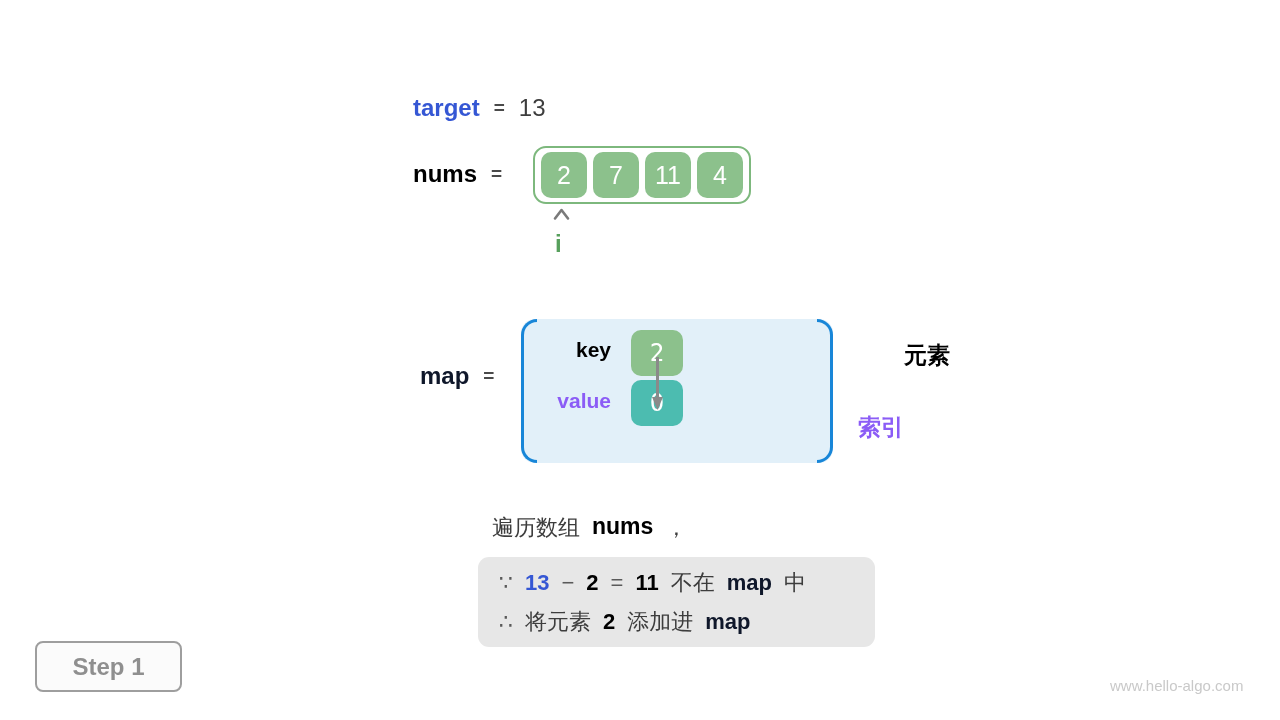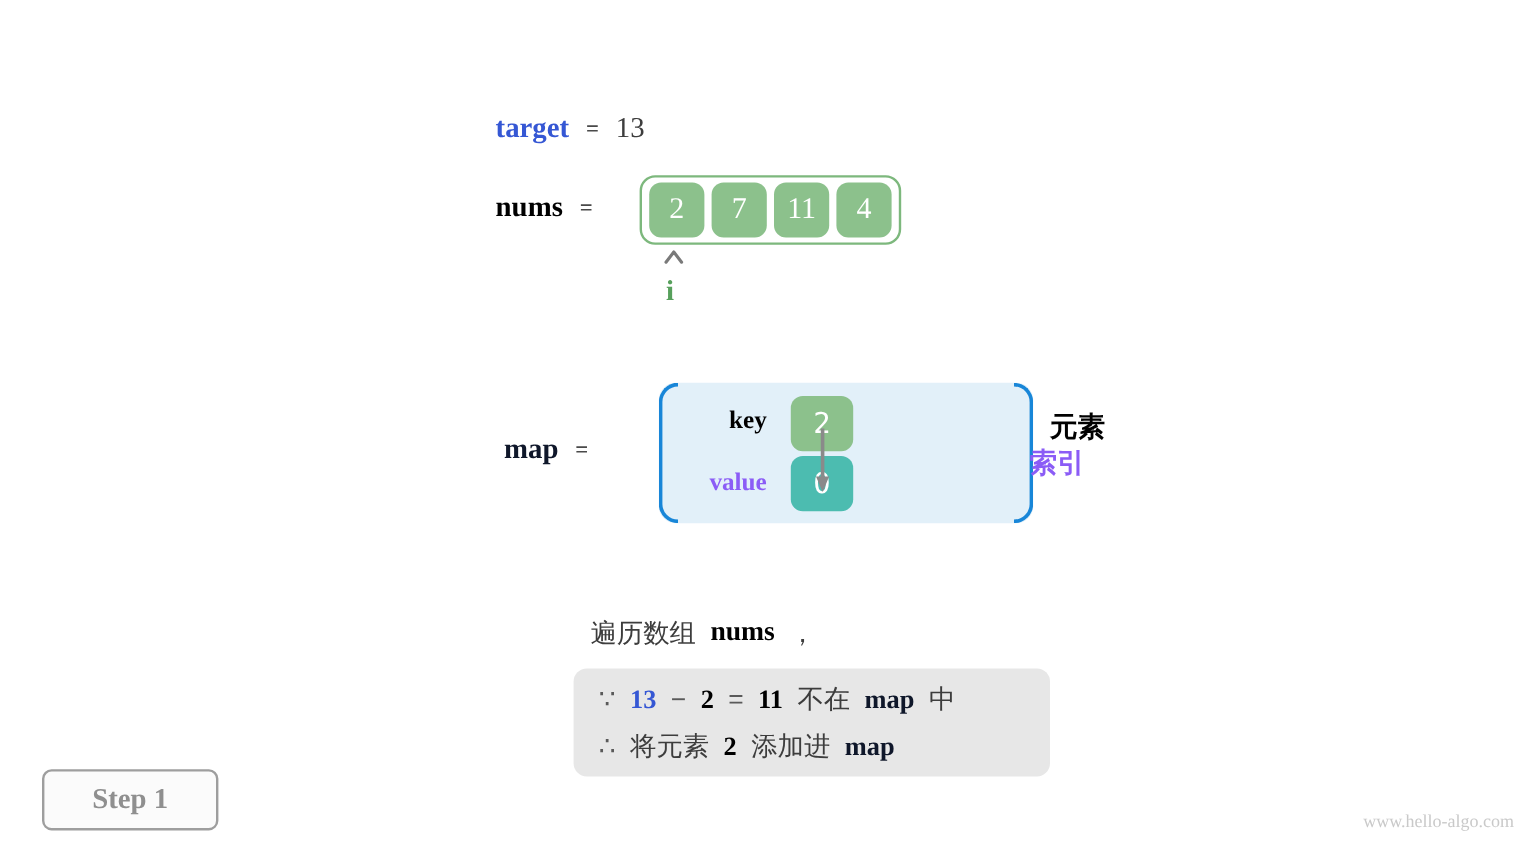--- a/index.html
+++ b/index.html
@@ -6,21 +6,21 @@
   html, body { background: #ffffff; }
   .canvas {
     position: relative;
     width: 1280px;
     height: 720px;
     background: #ffffff;
     overflow: hidden;
     font-family: "Liberation Sans", "DejaVu Sans", sans-serif;
     color: #3d3d3d;
   }
-  .mono { font-family: Liberation Serif, serif; }
+  .mono { font-family: Liberation Sans, sans-serif; }
   .bold { font-weight: 700; }
   .royal { color: #3557d4; }
   .bblue { color: #0f172a; }
   .green { color: #000000; }
   .teal  { color: #8b5cf6; }
   .gray  { color: #5a5a5a; }
 
   .abs { position: absolute; }
 
   
@@ -45,22 +45,22 @@
     border-radius: 10px;
     display: flex; align-items: center; justify-content: center;
     color: #ffffff; font-size: 25px;
   }
 
   
   .pointer-label { font-size: 24px; font-weight: 700; color: #57a05c; }
 
   
   .map-box {
-    position: absolute; left: 549px; top: 319px;
-    width: 312px; height: 117px;
+    position: absolute; left: 521px; top: 319px;
+    width: 312px; height: 144px;
     background: #e2f0f9;
     border-radius: 14px;
   }
   .bracket { position: absolute; top: 0; bottom: 0; width: 16px; border: 3px solid #1886d8; }
   .bracket-left  { left: 0;  border-right: none; border-radius: 16px 0 0 16px; }
   .bracket-right { right: 0; border-left: none;  border-radius: 0 16px 16px 0; }
   .kv-label { position: absolute; left: 18px; width: 72px; text-align: right; font-size: 21px; font-weight: 700; }
   .entry-cell {
     position: absolute; left: 110px;
     width: 52px; height: 46px;
@@ -95,21 +95,21 @@
     position: absolute; left: 35px; top: 641px;
     width: 147px; height: 51px;
     background: #fbfbfb;
     border: 2px solid #9e9e9e;
     border-radius: 8px;
     display: flex; align-items: center; justify-content: center;
   }
   .step-badge span { font-size: 24px; font-weight: 700; color: #8f8f8f; }
 
   .watermark {
-    position: absolute; left: 1136px; top: 677px;
+    position: absolute; left: 1110px; top: 677px;
     font-size: 15px; color: #c9c9c9;
   }
 </style>
 </head>
 <body>
 
 <div class="canvas">
 
   <div class="abs var-row" style="left:413px; top:94px;">
     <span class="var-label mono royal">target</span>
@@ -160,22 +160,22 @@
     <div class="entry-cell val-cell">
         <span>0</span>
       </div>
 
     <svg class="abs" style="left:128px; top:36px;" width="17" height="60">
       <line x1="8.5" y1="2" x2="8.5" y2="44" stroke="#8a8a8a" stroke-width="3"></line>
       <polygon points="3,42 14,42 8.5,55" fill="#8a8a8a"></polygon>
     </svg>
   </div>
 
-  <div class="abs side-label green" style="left:875px; top:340px;">元素</div>
-  <div class="abs side-label teal" style="left:858px; top:370px;">索引</div>
+  <div class="abs side-label green" style="left:904px; top:340px;">元素</div>
+  <div class="abs side-label teal" style="left:858px; top:412px;">索引</div>
 
   <div class="abs caption" style="left:492px; top:513px;">
     <span>遍历数组</span>
     <span class="code mono bold green">nums</span>
     <span>，</span>
   </div>
 
   <div class="conclusion">
     <div class="c-line">
       <span class="gray">∵</span>

